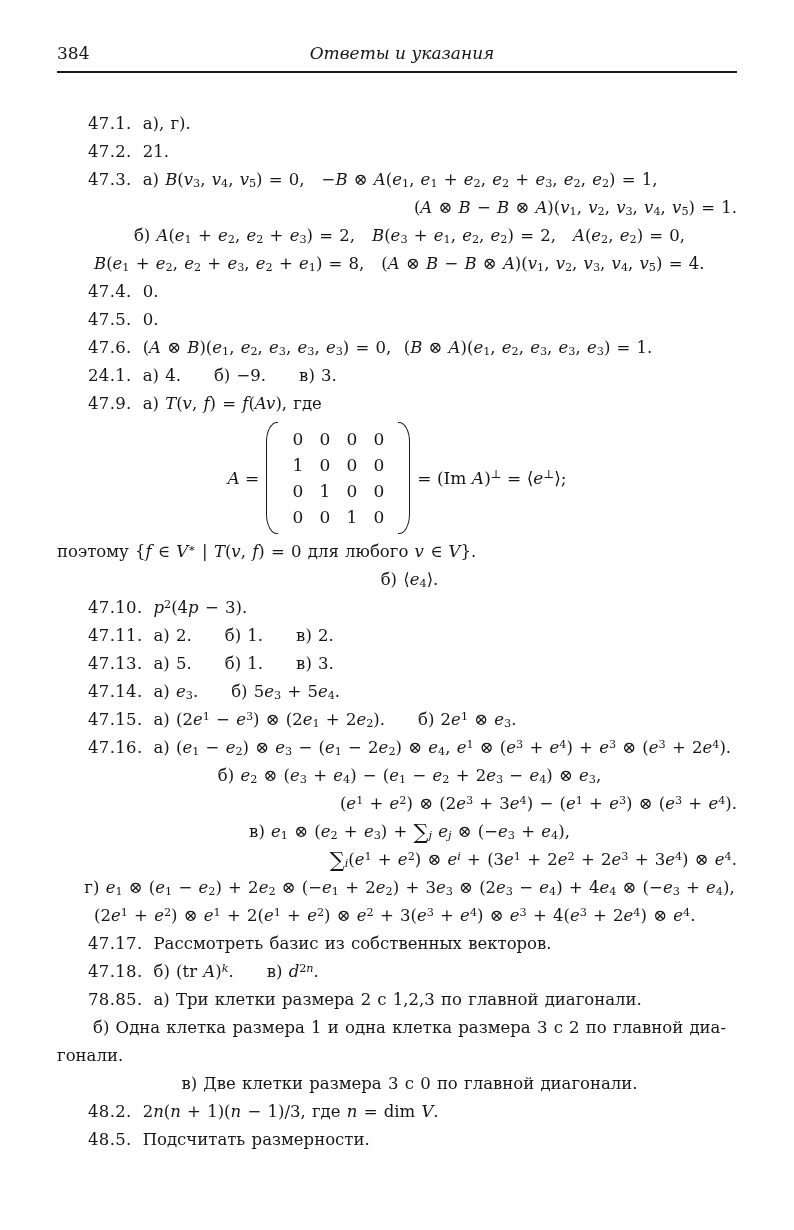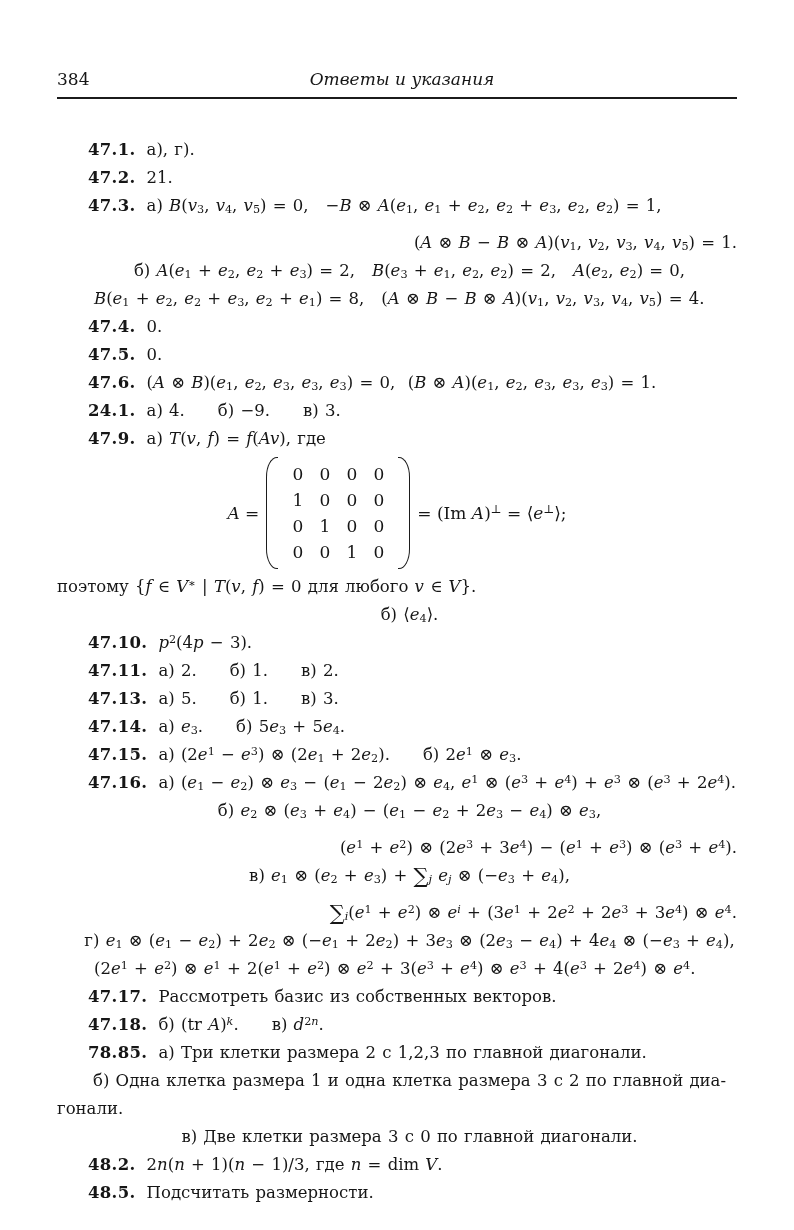--- a/index.html
+++ b/index.html
@@ -6,21 +6,21 @@
   body {
     width: 794px; height: 1230px;
     background: #ffffff;
     color: #161616;
     font-family: "DejaVu Serif", "Liberation Serif", serif;
     overflow: hidden;
   }
   .page {
     box-sizing: border-box;
     width: 794px; height: 1230px;
-    padding: 68px 57px 0 57px;
+    padding: 42px 57px 0 57px;
   }
   
   .hdr { position: relative; font-size: 17px; line-height: 22px; }
   .hdr .pgnum { display: inline-block; }
   .hdr .title {
     position: absolute; left: 10px; right: 0; top: 0;
     text-align: center; font-style: italic;
   }
   .hdr-rule { border-bottom: 2.4px solid #1b1b1b; margin-top: 7px; }
 
@@ -29,22 +29,22 @@
   .ln {
     font-size: 16.5px;
     line-height: 28px;
     white-space: nowrap;
     word-spacing: 0.06em;
   }
   .num   { padding-left: 31px; }
   .let   { padding-left: 25px; text-align: center; }
   .cont  { padding-left: 37px; }
   .flush { padding-left: 0; }
-  .right { text-align: right; margin-top: 9px; }
-  .lbl { font-weight: bold; margin-right: 11px; letter-spacing: 0.02em; }
+  .right { text-align: right; }
+  .lbl { font-weight: normal; margin-right: 11px; letter-spacing: 0.02em; }
   i { font-style: italic; }
   sub, sup { font-size: 68%; line-height: 0; }
   sup { vertical-align: 0.48em; }
   sub { vertical-align: -0.22em; }
   .g { display: inline-block; width: 33px; }
   .q { display: inline-block; width: 17px; }
   .sum { font-size: 21px; line-height: 1; display: inline-block; vertical-align: -2px; }
 
   
   .disp {

